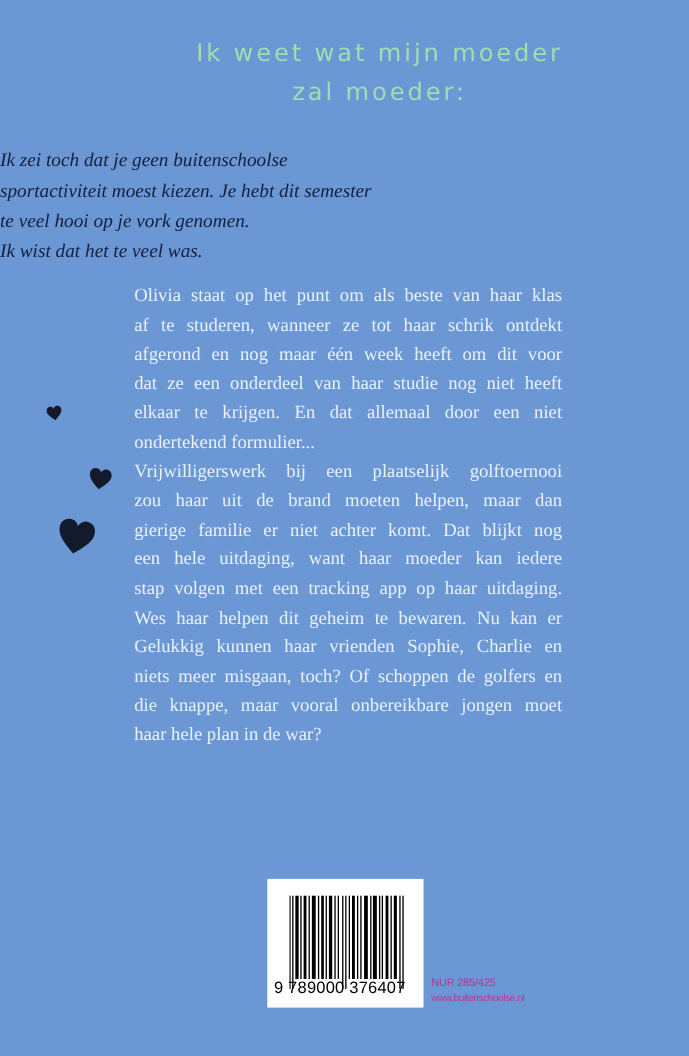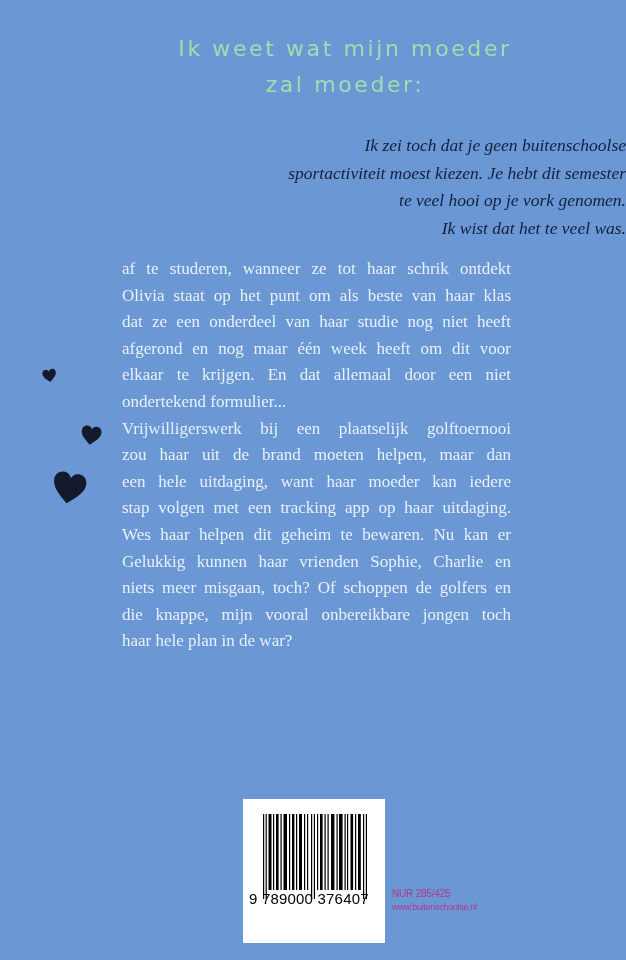--- a/index.html
+++ b/index.html
@@ -28,21 +28,21 @@
       font-weight: normal;
       margin: 0;
       padding-left: 32px;
     }
     .heading span { display: block; }
     .quote {
       position: absolute;
       left: 0;
       top: 132px;
       width: 626px;
-      text-align: right;
+      text-align: left;
       color: #13203f;
       font-family: "Liberation Serif", "DejaVu Serif", serif;
       font-style: italic;
       font-size: 17.5px;
       line-height: 27.5px;
       margin: 0;
     }
     .quote span { display: block; }
     .blurb {
       position: absolute;
@@ -66,21 +66,21 @@
     }
     .heart {
       position: absolute;
       display: block;
     }
     .barcode-box {
       position: absolute;
       left: 243px;
       top: 799px;
       width: 142px;
-      height: 144px;
+      height: 117px;
       background: #ffffff;
     }
     .bars {
       position: absolute;
       left: 20px;
       top: 15px;
       width: 105px;
       height: 85px;
     }
     .barcode-digits {
@@ -125,34 +125,35 @@
 </h1>
 
 <div class="quote">
   <span>Ik zei toch dat je geen buitenschoolse</span>
   <span>sportactiviteit moest kiezen. Je hebt dit semester</span>
   <span>te veel hooi op je vork genomen.</span>
   <span>Ik wist dat het te veel was.</span>
 </div>
 
 <div class="blurb">
+  <span>Olivia staat op het punt om als beste van haar klas</span>
   <span>af te studeren, wanneer ze tot haar schrik ontdekt</span>
-  <span>Olivia staat op het punt om als beste van haar klas</span>
+  <span>afgerond en nog maar één week heeft om dit voor</span>
   <span>dat ze een onderdeel van haar studie nog niet heeft</span>
-  <span>afgerond en nog maar één week heeft om dit voor</span>
   <span>elkaar te krijgen. En dat allemaal door een niet</span>
   <span class="last">ondertekend formulier...</span>
   <span>Vrijwilligerswerk bij een plaatselijk golftoernooi</span>
   <span>zou haar uit de brand moeten helpen, maar dan</span>
+  <span>gierige familie er niet achter komt. Dat blijkt nog</span>
   <span>een hele uitdaging, want haar moeder kan iedere</span>
   <span>stap volgen met een tracking app op haar uitdaging.</span>
   <span>Wes haar helpen dit geheim te bewaren. Nu kan er</span>
   <span>Gelukkig kunnen haar vrienden Sophie, Charlie en</span>
   <span>niets meer misgaan, toch? Of schoppen de golfers en</span>
-  <span>die knappe, mijn vooral onbereikbare jongen toch</span>
+  <span>die knappe, maar vooral onbereikbare jongen moet</span>
   <span class="last">haar hele plan in de war?</span>
 </div>
 
 <svg class="heart" style="left:42px; top:368px;" width="15" height="16" viewBox="0 0 20 20">
   <path d="M10 18 C4 13 1 10 1 6 C1 3 3 1 6 1 C8 1 9.5 2.5 10 4 C10.5 2.5 12 1 14 1 C17 1 19 3 19 6 C19 10 16 13 10 18 Z" fill="#131a2b" transform="rotate(-8 10 10)"></path>
 </svg>
 <svg class="heart" style="left:80px; top:424px;" width="22" height="24" viewBox="0 0 20 20">
   <path d="M10 18 C4 13 1 10 1 6 C1 3 3 1 6 1 C8 1 9.5 2.5 10 4 C10.5 2.5 12 1 14 1 C17 1 19 3 19 6 C19 10 16 13 10 18 Z" fill="#131a2b" transform="rotate(8 10 10)"></path>
 </svg>
 <svg class="heart" style="left:51px; top:470px;" width="36" height="38" viewBox="0 0 20 20">

